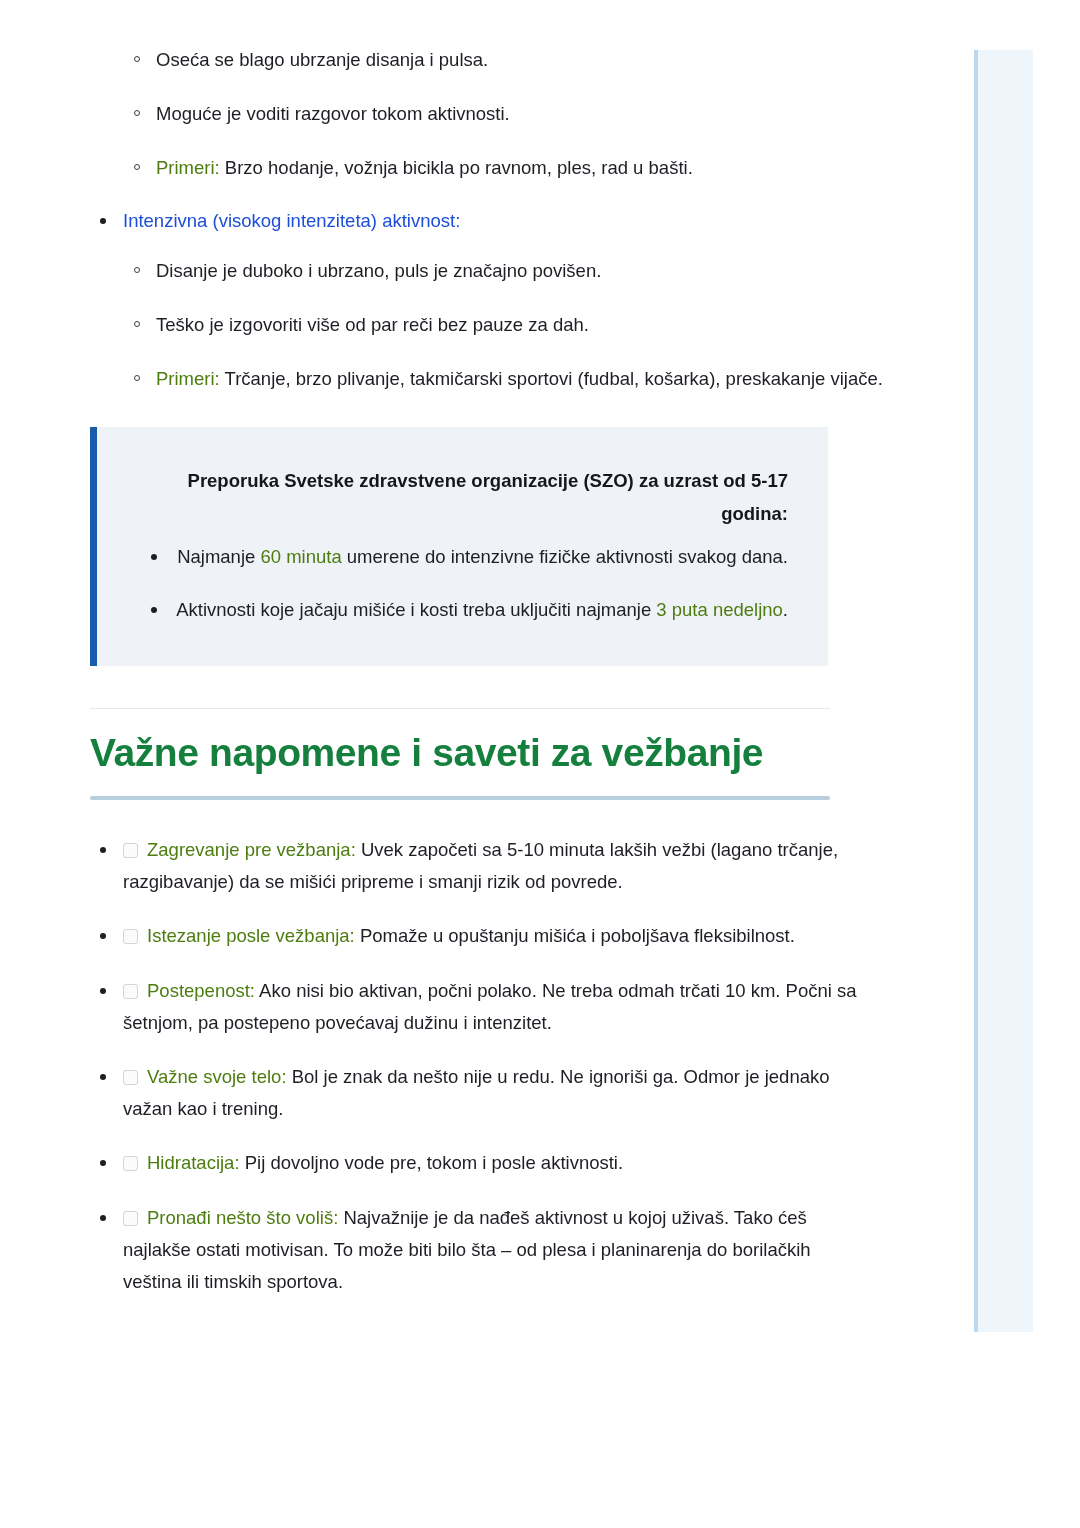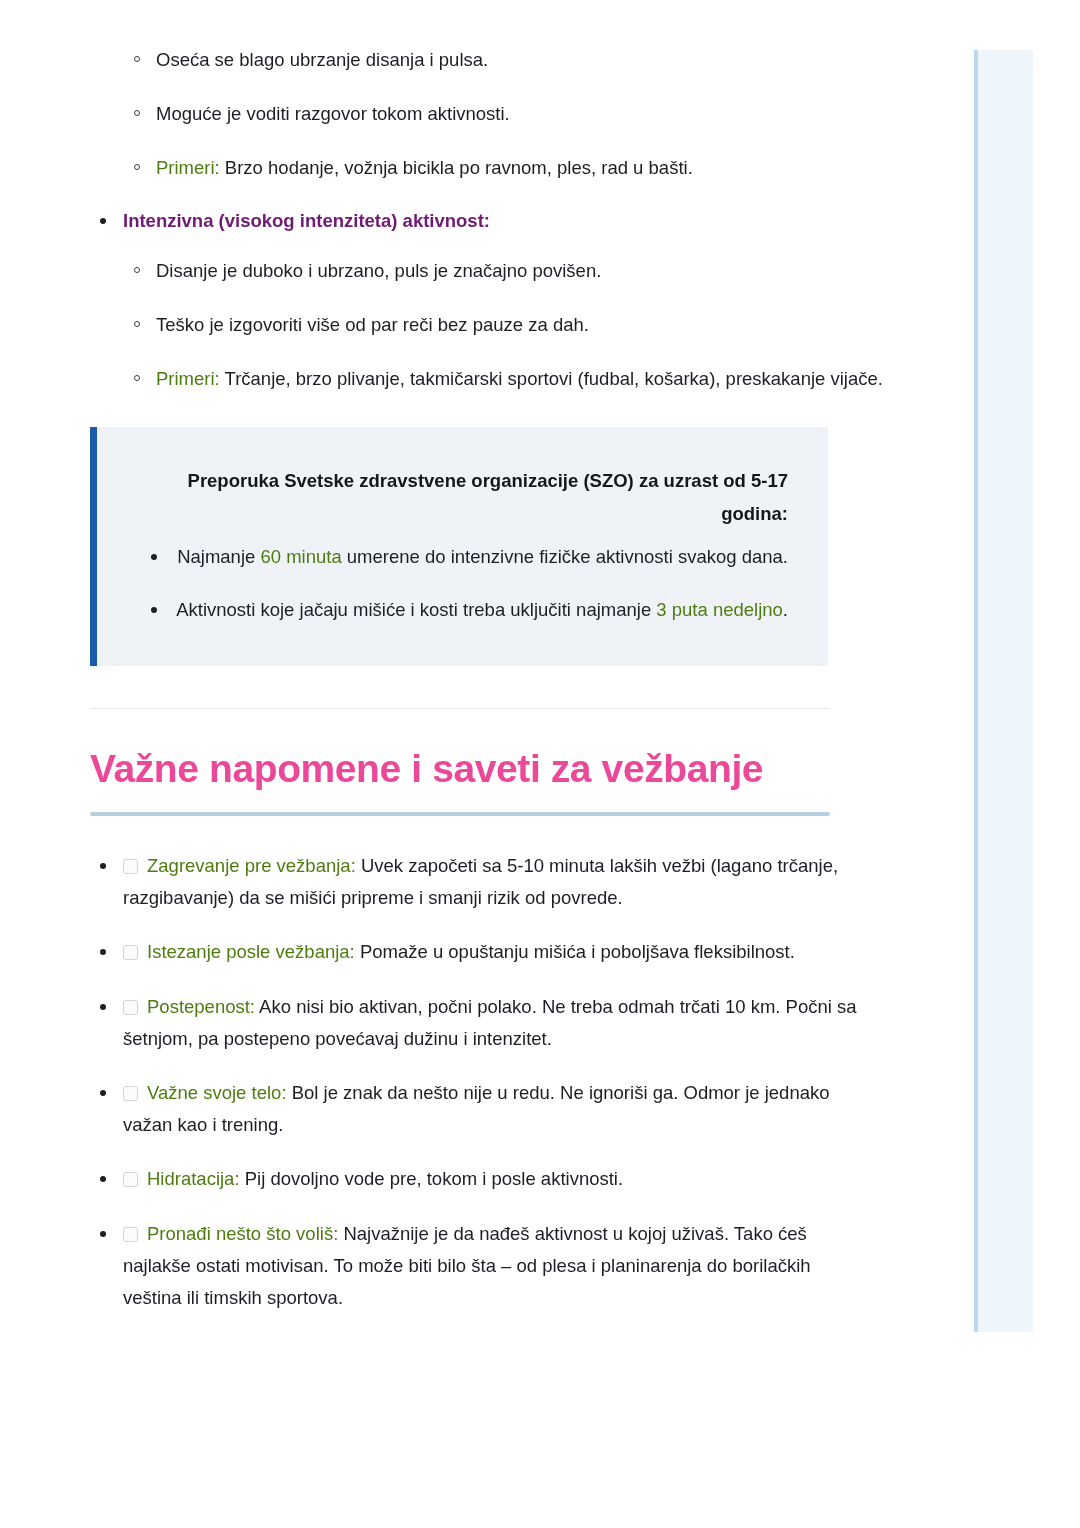--- a/index.html
+++ b/index.html
@@ -89,23 +89,23 @@
     height: 6px;
     border-radius: 50%;
     border: 1.4px solid #3b3e46;
     background: transparent;
     box-sizing: border-box;
   }
 
   b, strong { font-weight: 400; color: #4d7c0f; }
 
   .group-head {
-    font-weight: 700;
-    font-size: 18.5px;
-    color: #701a75;
+    font-weight: 400;
+    font-size: 18.5px;
+    color: #1d4ed8;
   }
 
   
   .callout {
     position: relative;
     margin: 32px 0 0 0;
     background: #eff3f7;
     border-left: 7px solid #1a5bab;
     padding: 38px 40px 40px 42px;
     box-sizing: border-box;
@@ -146,23 +146,23 @@
     height: 1px;
     background: #e8e8e8;
     margin: 42px 0 0 0;
     max-width: 740px;
   }
   .divider.bottom { margin-top: 36px; }
 
   .section-title {
     font-size: 39px;
     font-weight: 700;
-    color: #ec4899;
+    color: #15803d;
     letter-spacing: -0.4px;
-    margin: 38px 0 0 0;
+    margin: 22px 0 0 0;
     line-height: 1.15;
   }
   .title-rule {
     height: 4px;
     background: #b8cfe0;
     max-width: 740px;
     margin-top: 20px;
     border-radius: 2px;
   }
 

